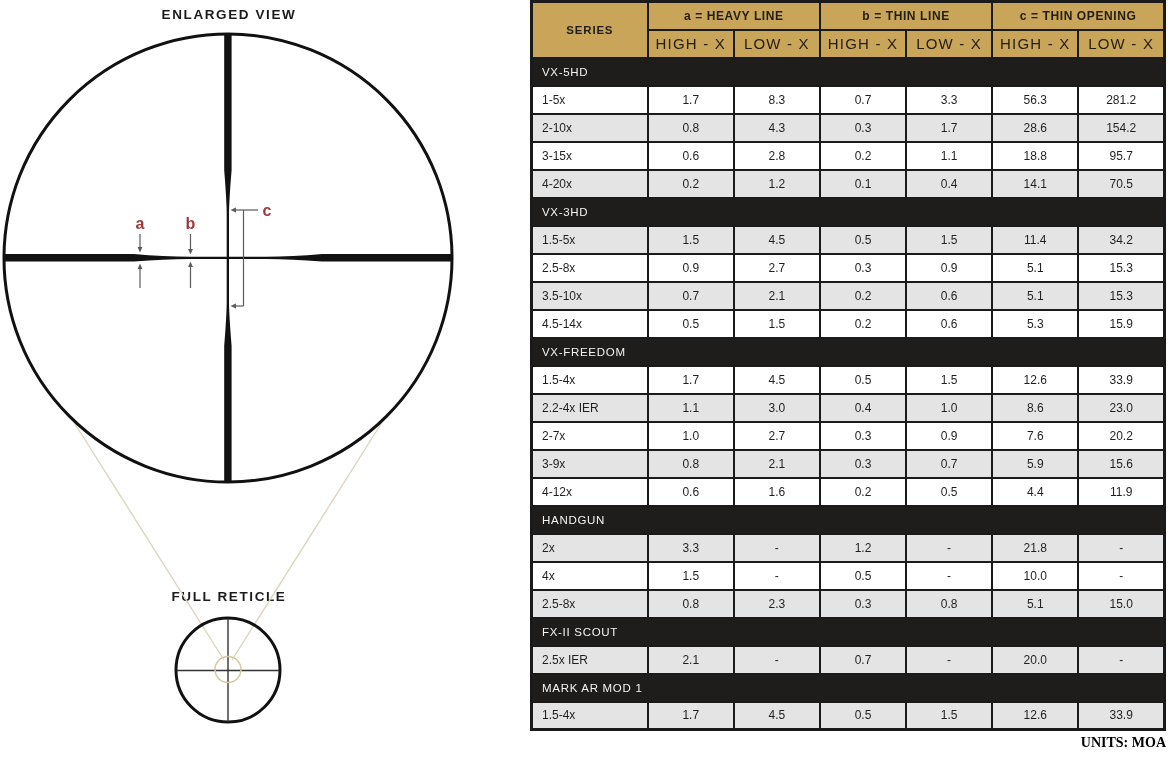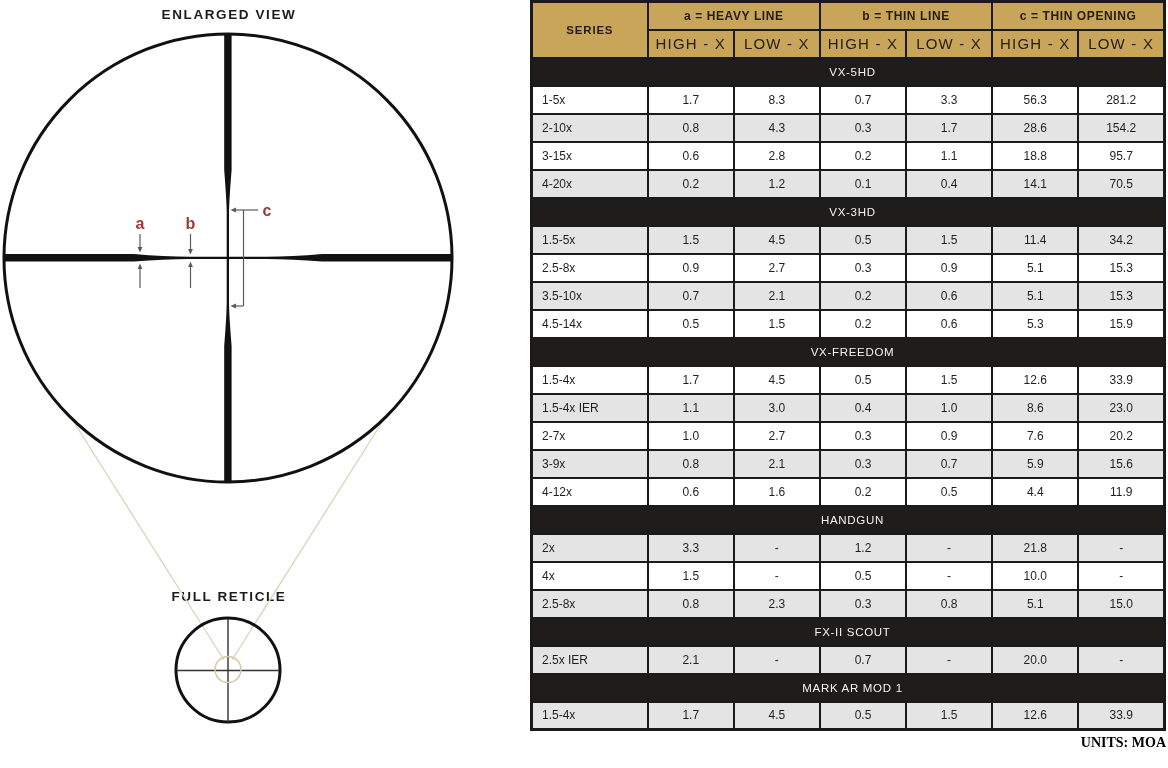--- a/index.html
+++ b/index.html
@@ -25,21 +25,21 @@
   .spec th,.spec td{border:2px solid var(--border);padding:0;color:var(--ink);box-sizing:border-box;}
   .spec thead tr{height:28px;}
   .spec tbody tr{height:28px;}
   .spec thead th{background:var(--gold);color:#221d12;}
   .series-th{font-weight:bold;font-size:11.5px;letter-spacing:0.8px;text-align:center;}
   .group-th{font-weight:bold;font-size:12px;letter-spacing:0.6px;}
   .sub-th{font-weight:normal;font-size:15px;letter-spacing:1.2px;text-align:center;}
   .spec td.series{text-align:left;padding-left:9px;font-size:12px;background:#ffffff;}
   .spec td.val{text-align:center;font-size:12px;background:#ffffff;}
   .spec tr.shaded td{background:var(--shade);}
-  .spec tr.band td{background:var(--band);color:#f3f3f3;text-align:center;padding-left:9px;font-size:11.5px;letter-spacing:0.7px;}
+  .spec tr.band td{background:var(--band);color:#f3f3f3;text-align:left;padding-left:9px;font-size:11.5px;letter-spacing:0.7px;}
   .footnote{
     margin-top:4px;text-align:right;padding-right:2px;
     font-family:"Liberation Serif",serif;font-weight:bold;font-size:14px;color:#000000;
   }
 </style>
 </head>
 <body>
 
 <div class="diagram">
   <svg width="530" height="768" viewBox="0 0 530 768">
@@ -204,21 +204,21 @@
         <tr>
           <td class="series">1.5-4x</td>
           <td class="val">1.7</td>
           <td class="val">4.5</td>
           <td class="val">0.5</td>
           <td class="val">1.5</td>
           <td class="val">12.6</td>
           <td class="val">33.9</td>
         </tr>
         <tr class="shaded">
-          <td class="series">1.5-4x IER</td>
+          <td class="series">2.2-4x IER</td>
           <td class="val">1.1</td>
           <td class="val">3.0</td>
           <td class="val">0.4</td>
           <td class="val">1.0</td>
           <td class="val">8.6</td>
           <td class="val">23.0</td>
         </tr>
         <tr>
           <td class="series">2-7x</td>
           <td class="val">1.0</td>

